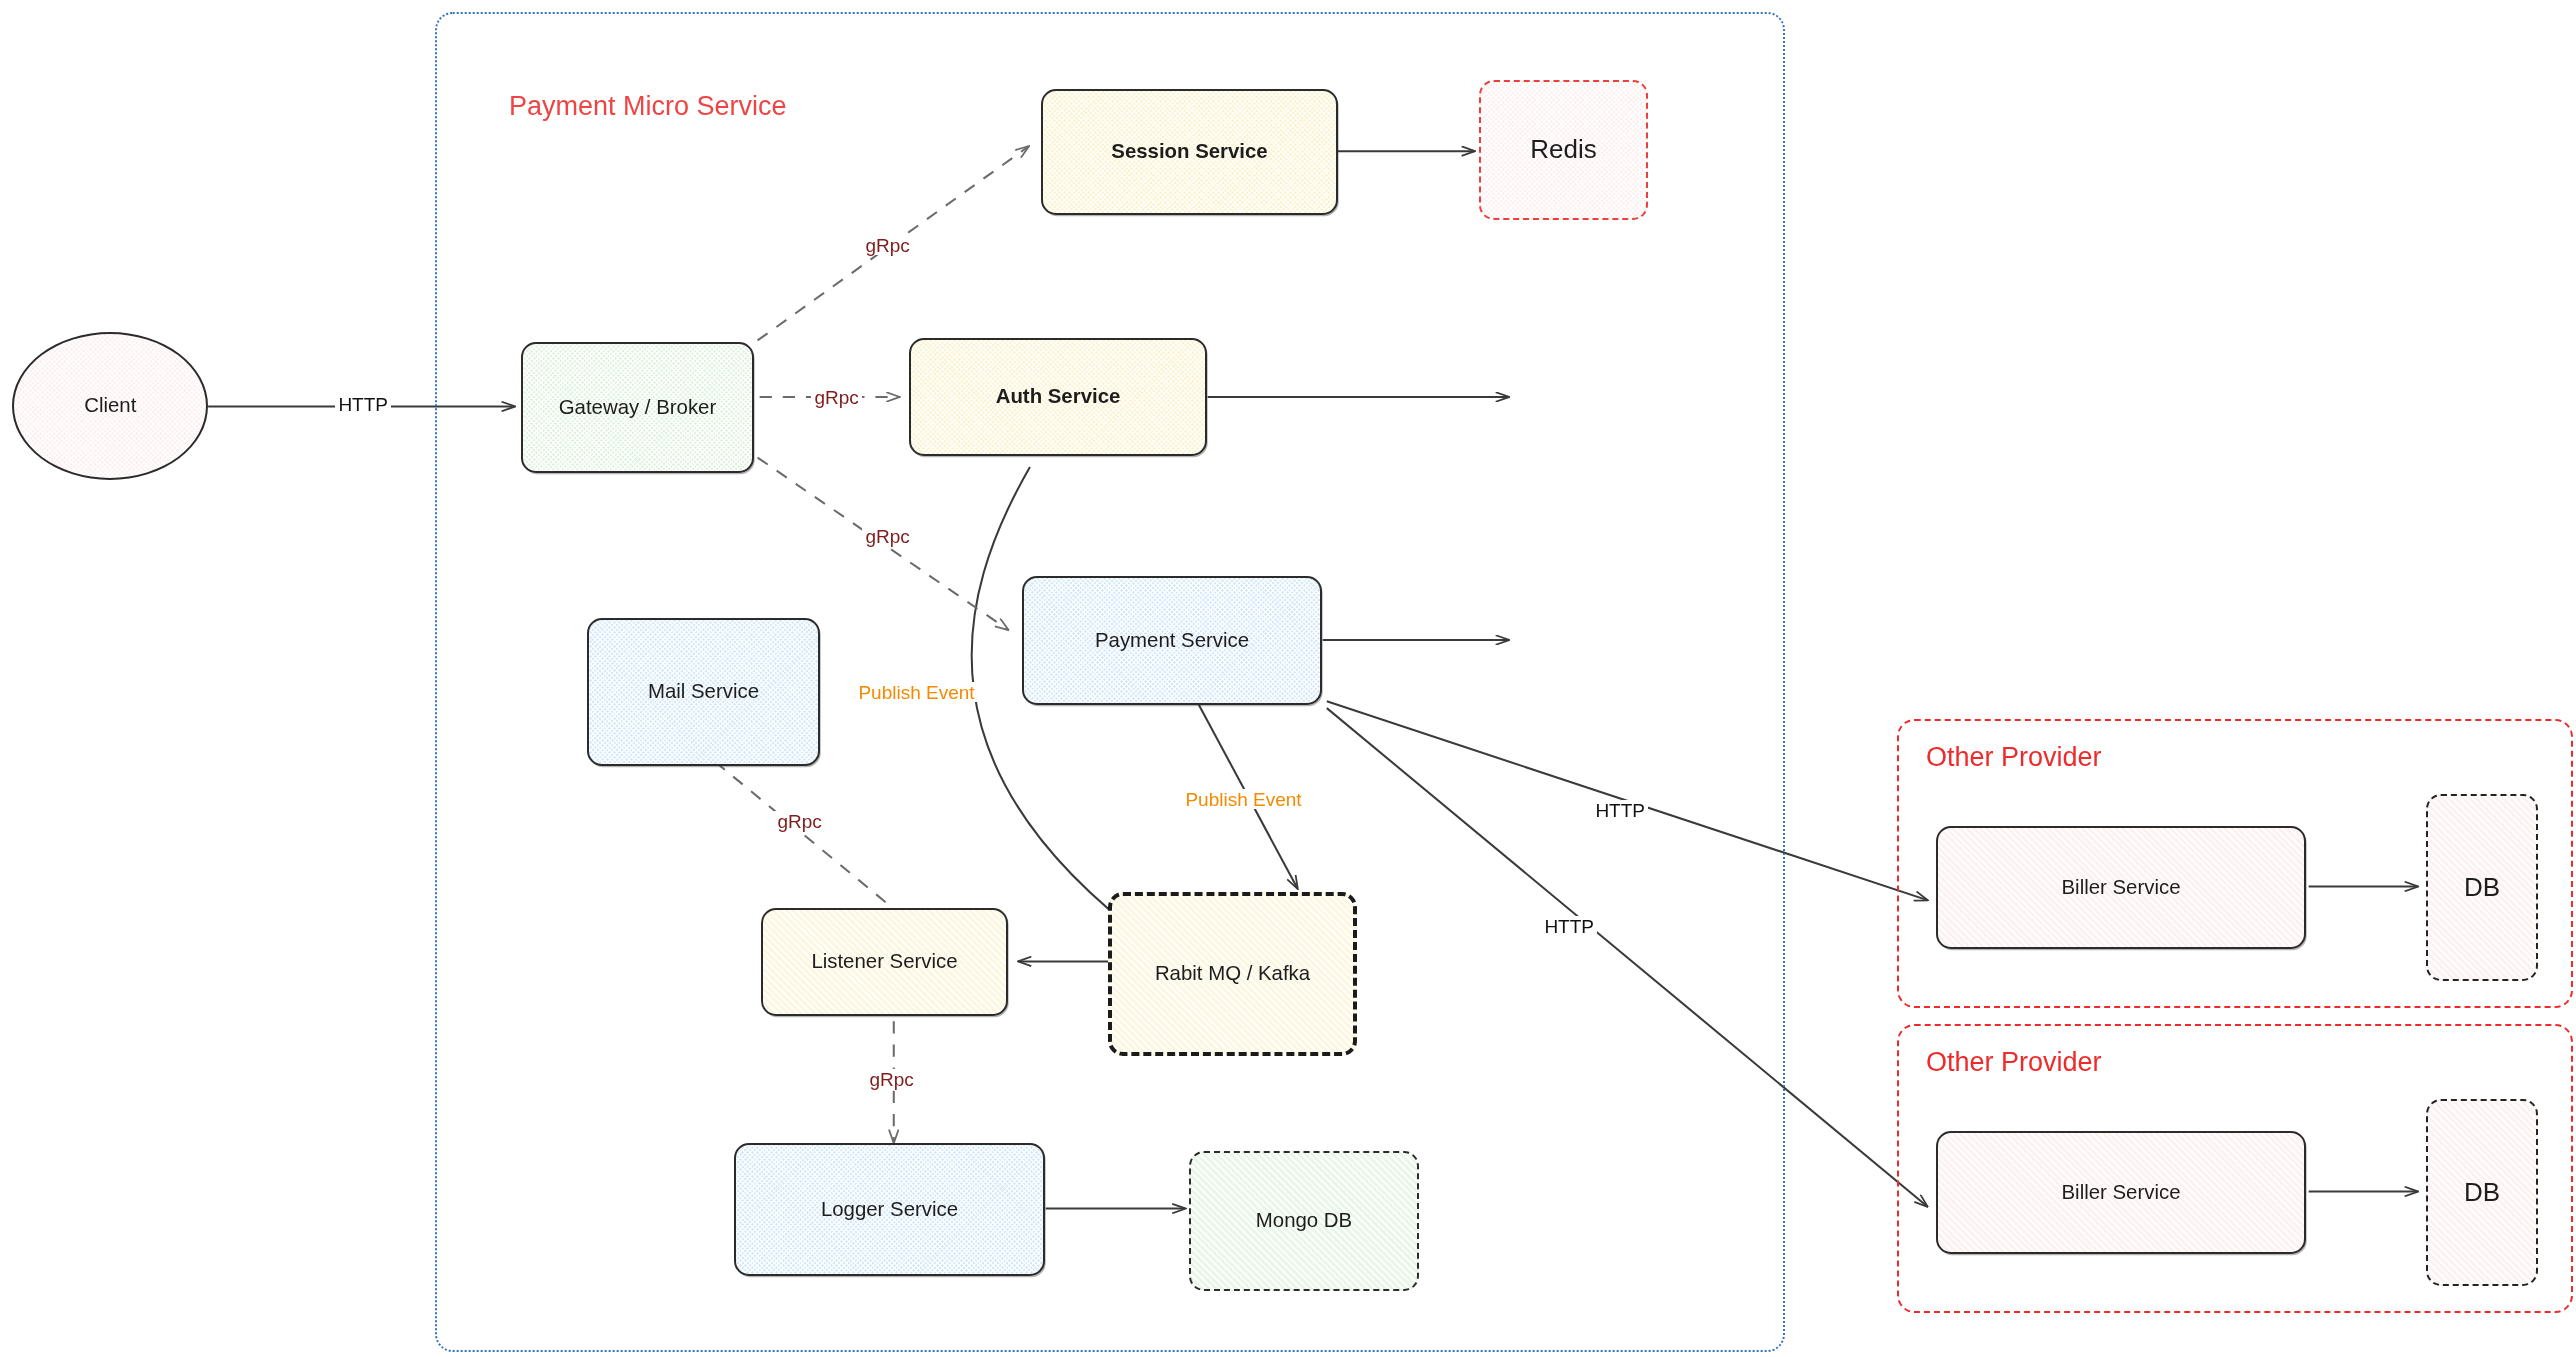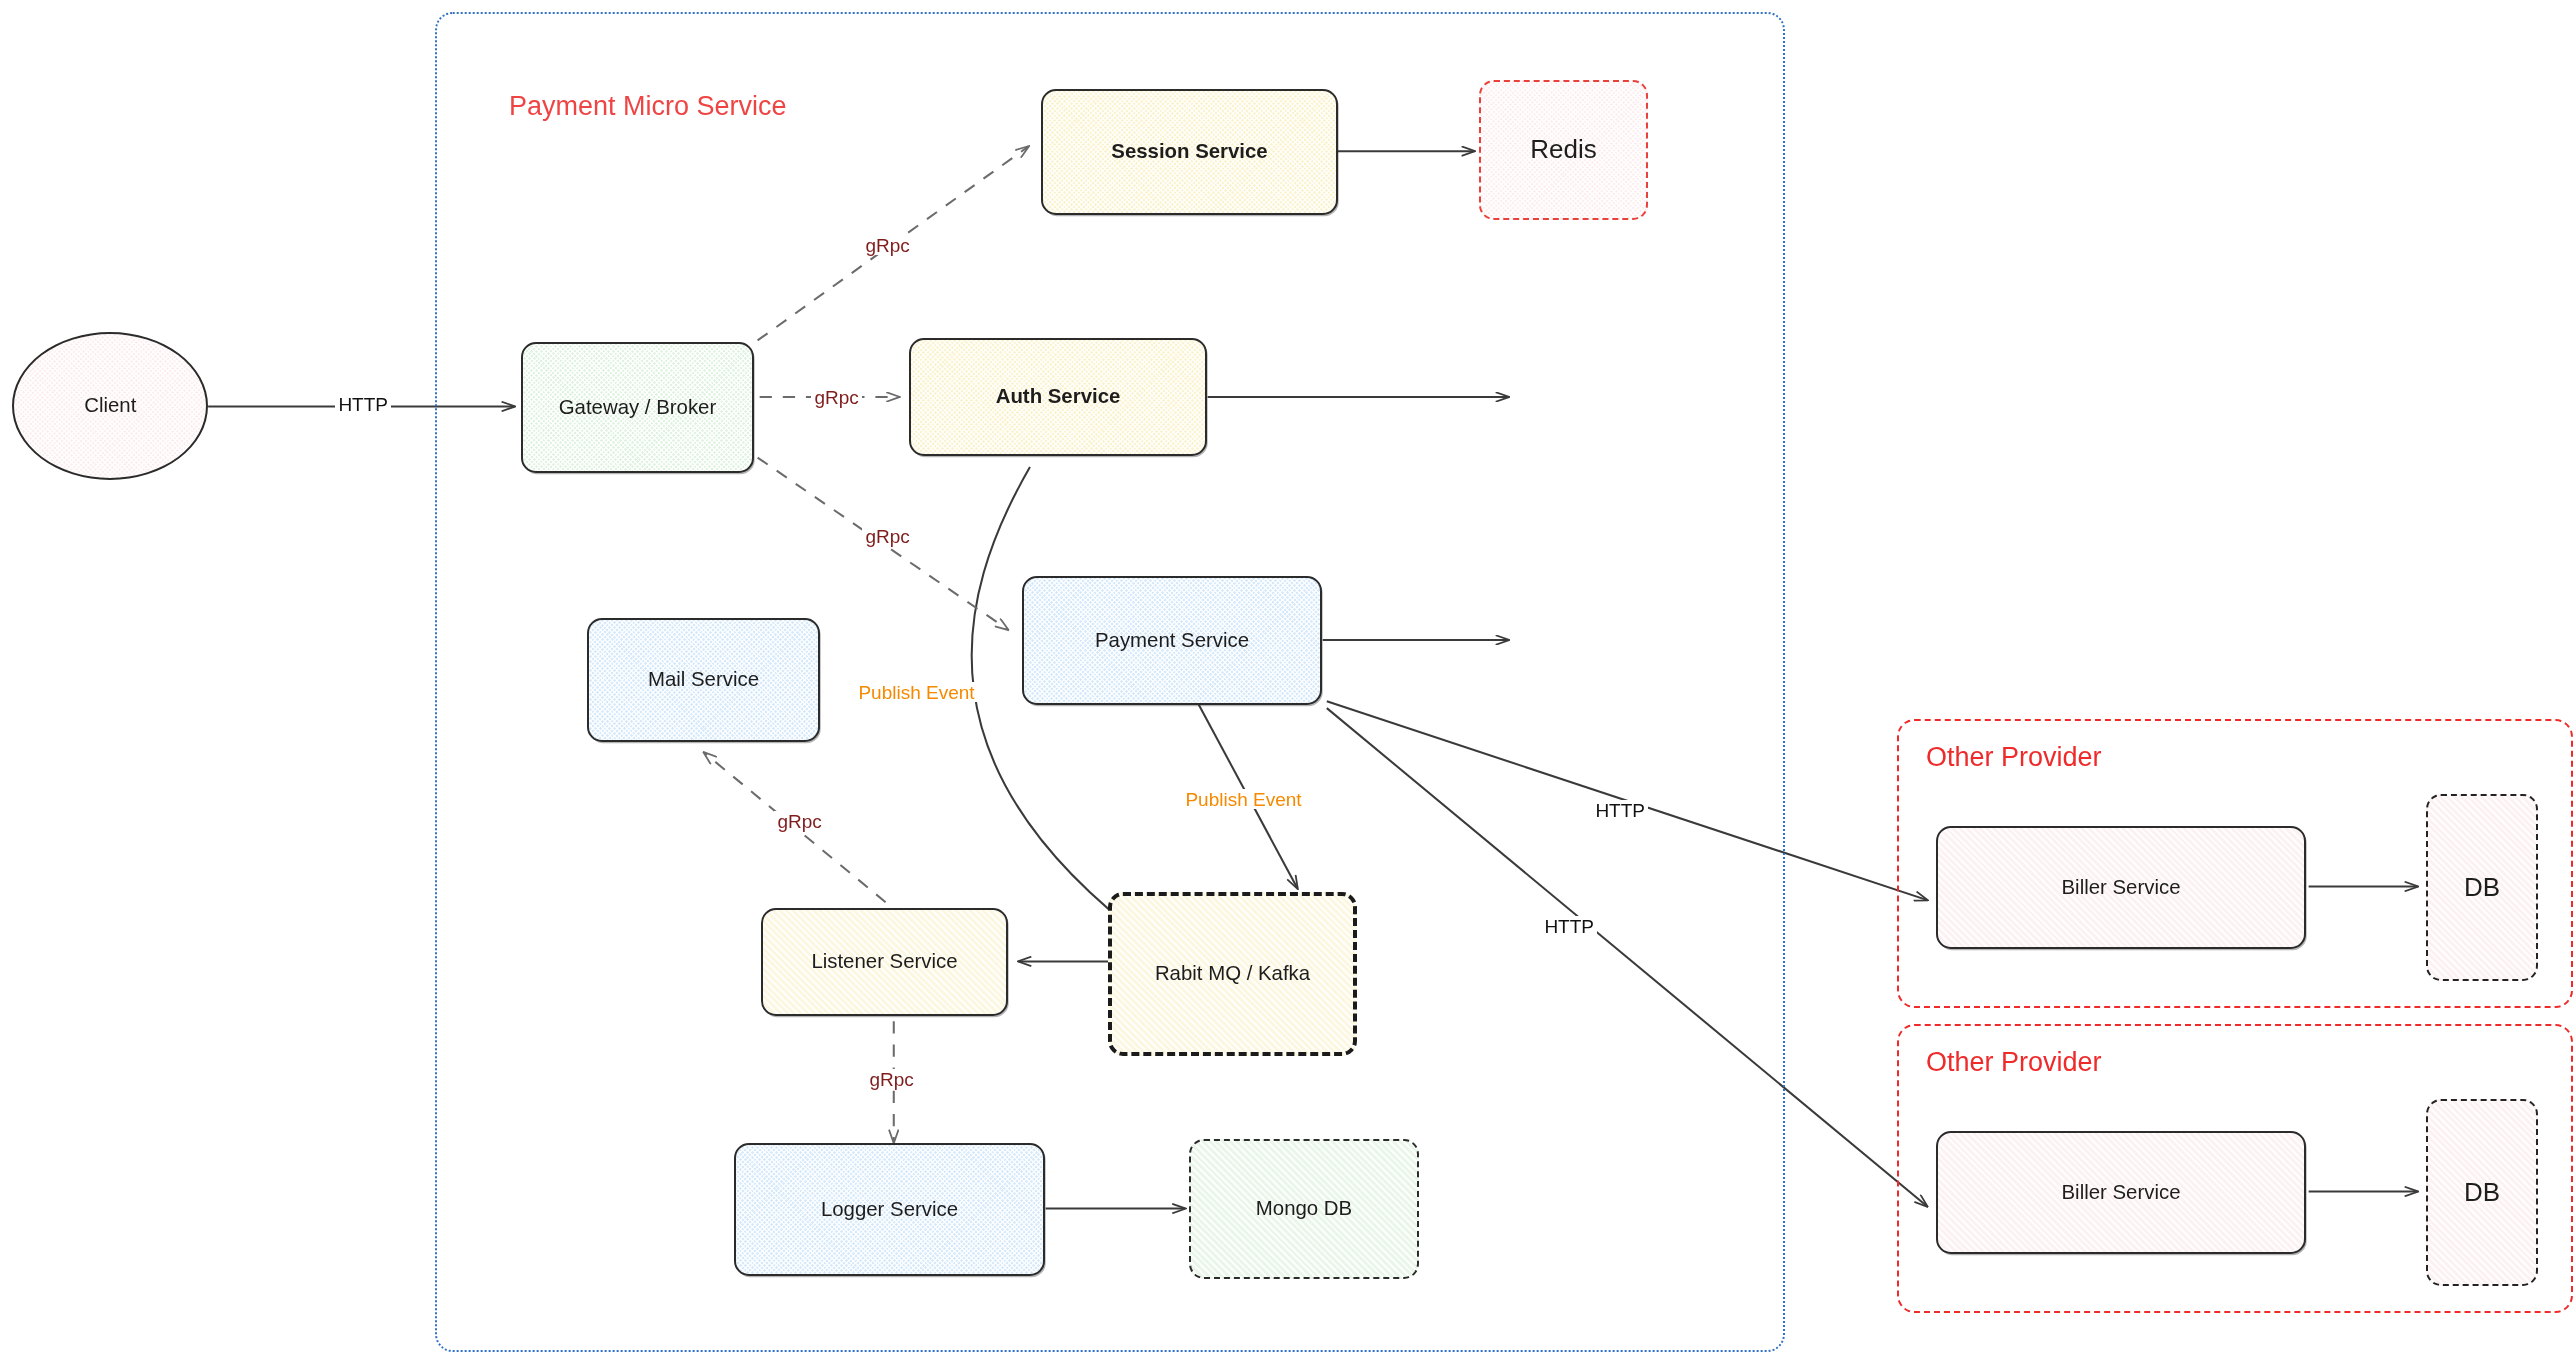--- a/index.html
+++ b/index.html
@@ -109,21 +109,21 @@
       repeating-linear-gradient(45deg, rgba(255,255,255,.8) 0 1.4px, transparent 1.4px 3.4px),
       repeating-linear-gradient(-45deg, rgba(255,255,255,.8) 0 1.4px, transparent 1.4px 3.4px); }
   .fill-blue-light { background-color:#eaf5fd; background-image:
       repeating-linear-gradient(45deg, rgba(255,255,255,.85) 0 2px, transparent 2px 4.8px); }
   .fill-pink   { background-color:#fdeeef; background-image:
       repeating-linear-gradient(45deg, rgba(255,255,255,.85) 0 1.4px, transparent 1.4px 3.4px),
       repeating-linear-gradient(-45deg, rgba(255,255,255,.85) 0 1.4px, transparent 1.4px 3.4px); }
   .fill-pink-light { background-color:#fdf2f2; background-image:
       repeating-linear-gradient(45deg, rgba(255,255,255,.88) 0 2px, transparent 2px 4.8px); }
   .fill-green-light { background-color:#e9f6e9; background-image:
-      repeating-linear-gradient(45deg, rgba(255,255,255,.85) 0 2px, transparent 2px 4.8px); }
+      repeating-linear-gradient(45deg, rgba(255,255,255,.85) 0 2px, transparent 2px 4.8px); margin-top: 12px; }
 
   
   .edge-label {
     position: absolute;
     white-space: nowrap;
     font-size: 19px;
     line-height: 1;
     background: #ffffff;
     padding: 0.7px 3.4px;
   }
@@ -214,21 +214,21 @@
 
   <div class="node box-solid fill-yellow" style="left:909px; top:338px; width:298px; height:118px;">
     <span class="node-label">Auth Service</span>
   </div>
 
 
   <div class="node box-solid fill-blue" style="left:1022px; top:576px; width:300px; height:129px;">
     <span class="node-label">Payment Service</span>
   </div>
 
-  <div class="node box-solid fill-blue" style="left:587px; top:618px; width:233px; height:124px;">
+  <div class="node box-solid fill-blue" style="left:587px; top:618px; width:233px; height:148px;">
     <span class="node-label">Mail Service</span>
   </div>
 
   <div class="node box-solid fill-yellow-light" style="left:761px; top:908px; width:247px; height:108px;">
     <span class="node-label">Listener Service</span>
   </div>
 
   <div class="node box-queue fill-yellow-light" style="left:1108px; top:892px; width:249px; height:164px;">
     <span class="node-label">Rabit MQ / Kafka</span>
   </div>

